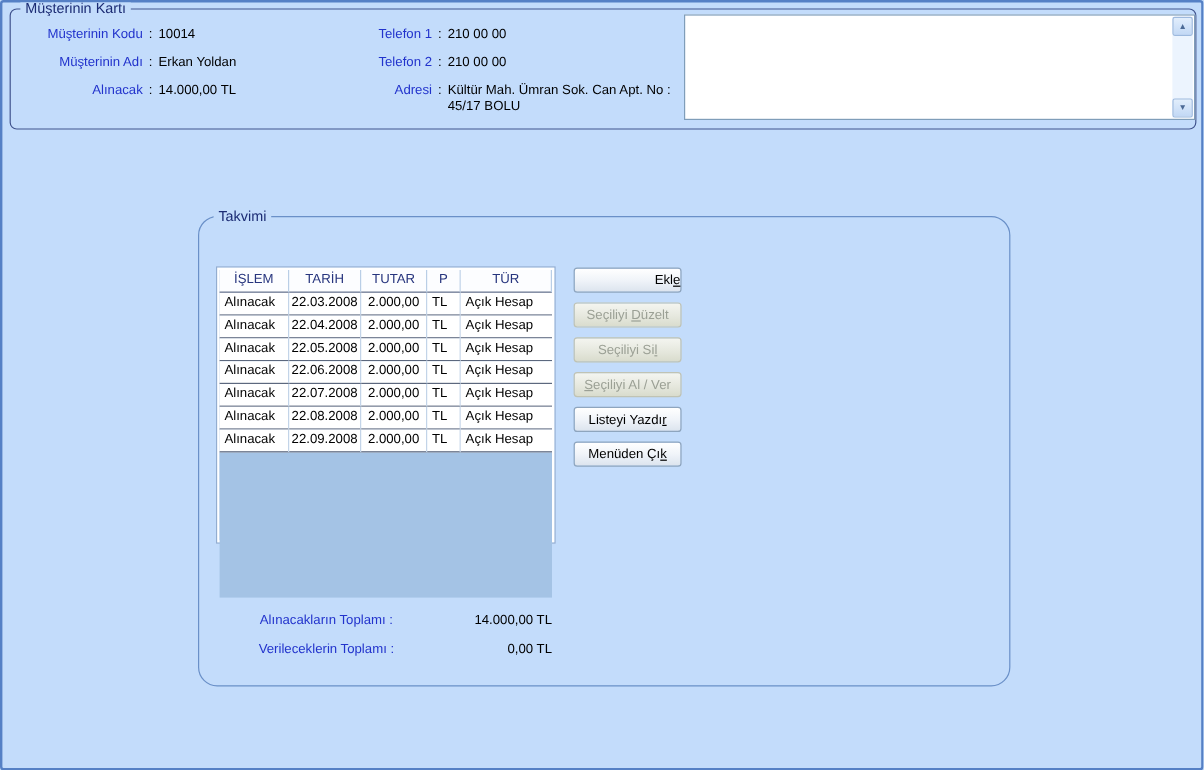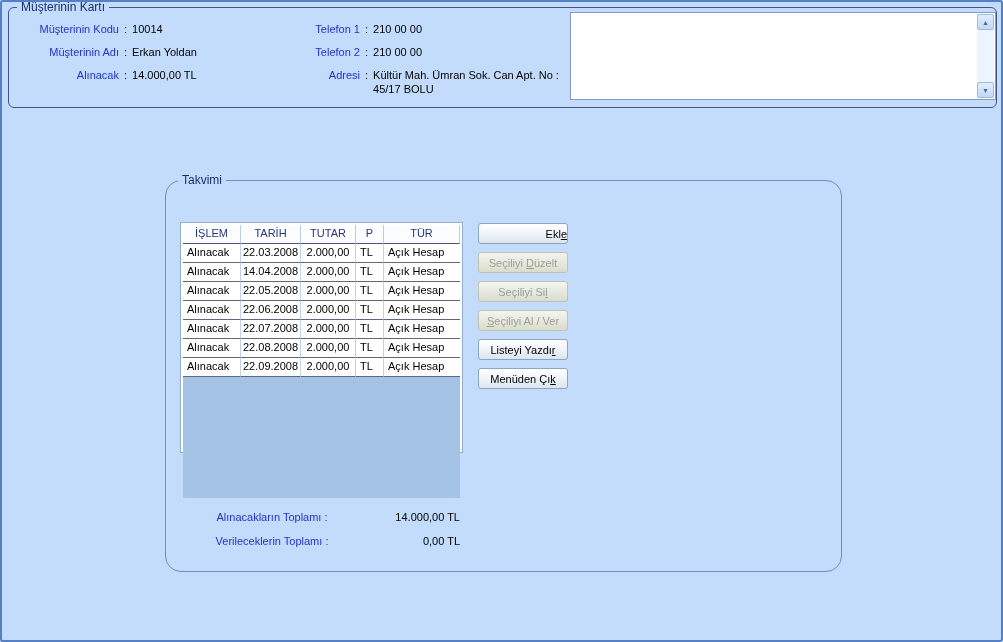--- a/index.html
+++ b/index.html
@@ -213,21 +213,21 @@
 
       <div class="grow">
         <div class="gcell al">Alınacak</div>
         <div class="gcell ar">22.03.2008</div>
         <div class="gcell ar">2.000,00</div>
         <div class="gcell al">TL</div>
         <div class="gcell al">Açık Hesap</div>
       </div>
       <div class="grow">
         <div class="gcell al">Alınacak</div>
-        <div class="gcell ar">14.04.2008</div>
+        <div class="gcell ar">22.04.2008</div>
         <div class="gcell ar">2.000,00</div>
         <div class="gcell al">TL</div>
         <div class="gcell al">Açık Hesap</div>
       </div>
       <div class="grow">
         <div class="gcell al">Alınacak</div>
         <div class="gcell ar">22.05.2008</div>
         <div class="gcell ar">2.000,00</div>
         <div class="gcell al">TL</div>
         <div class="gcell al">Açık Hesap</div>

